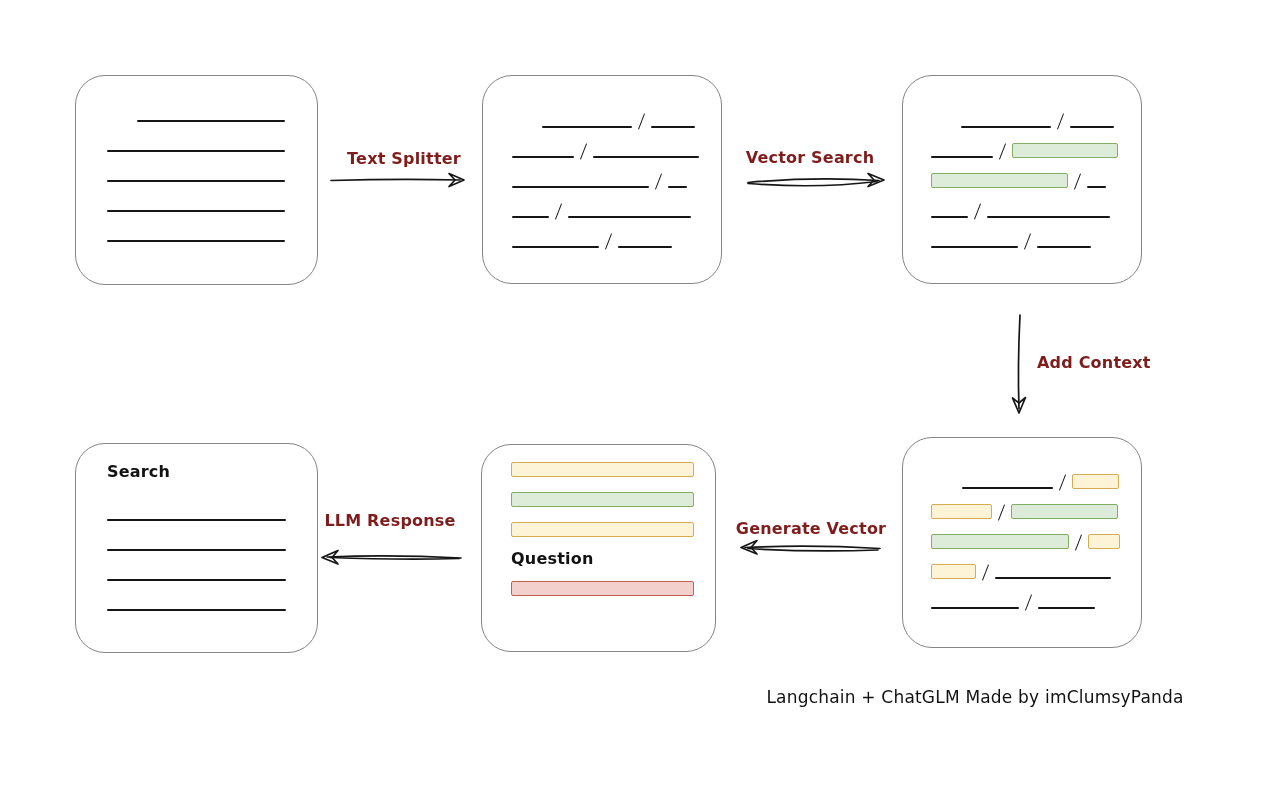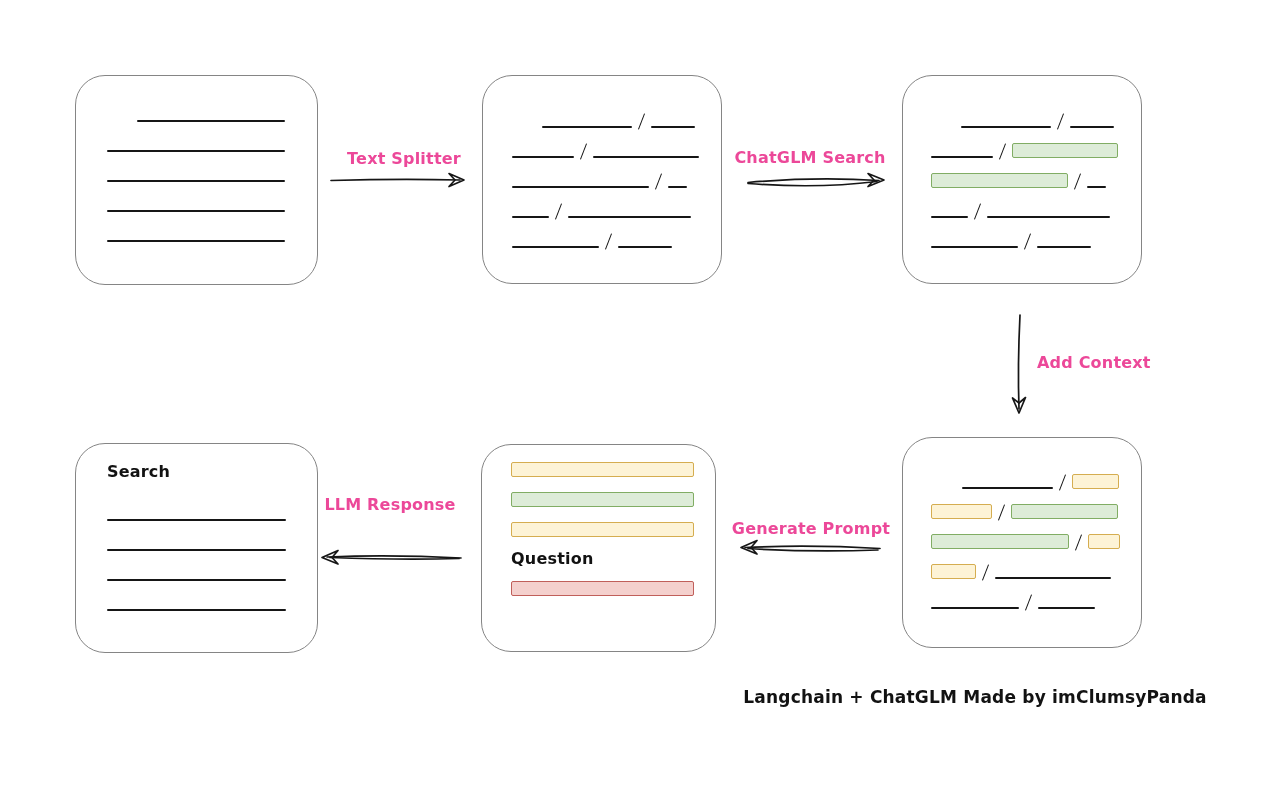--- a/index.html
+++ b/index.html
@@ -77,33 +77,33 @@
   #prompt-box .box-title      { margin-bottom: 15px; }
   #prompt-box .box-title.q    { margin-top: 0px; margin-bottom: 11px; }
   #prompt-box .rows.kn        { margin-bottom: -2px; }
   #answer-box .box-title      { margin-bottom: 23px; }
 
   .arrow-label {
     position: absolute;
     font-size: 16px;
     font-weight: 600;
     letter-spacing: 0.2px;
-    color: #ec4899;
+    color: #7f1d1d;
     white-space: nowrap;
     transform: translateX(-50%);
   }
   .arrow-label.left-anchored { transform: none; text-align: right; }
 
   .caption {
     position: absolute;
     left: 975px;
     top: 687px;
     transform: translateX(-50%);
     font-size: 17px;
-    font-weight: 700;
+    font-weight: 400;
     letter-spacing: 0.2px;
     color: #121212;
     white-space: nowrap;
   }
 </style>
 </head>
 <body>
 
 <div class="canvas">
 
@@ -279,20 +279,20 @@
         <div class="row">
           <span class="seg line" style="width: 179px;"></span>
         </div>
         <div class="row">
           <span class="seg line" style="width: 179px;"></span>
         </div>
       </div>
   </div>
 
   <div class="arrow-label" style="left:404px; top:149px;">Text Splitter</div>
-  <div class="arrow-label" style="left:810px; top:148px;">ChatGLM Search</div>
+  <div class="arrow-label" style="left:810px; top:148px;">Vector Search</div>
   <div class="arrow-label left-anchored" style="left:1037px; top:353px;">Add Context</div>
-  <div class="arrow-label" style="left:811px; top:519px;">Generate Prompt</div>
-  <div class="arrow-label" style="left:390px; top:495px;">LLM Response</div>
+  <div class="arrow-label" style="left:811px; top:519px;">Generate Vector</div>
+  <div class="arrow-label" style="left:390px; top:511px;">LLM Response</div>
 
   <div class="caption">Langchain + ChatGLM Made by imClumsyPanda</div>
 
 </div>
 
 </body></html>

